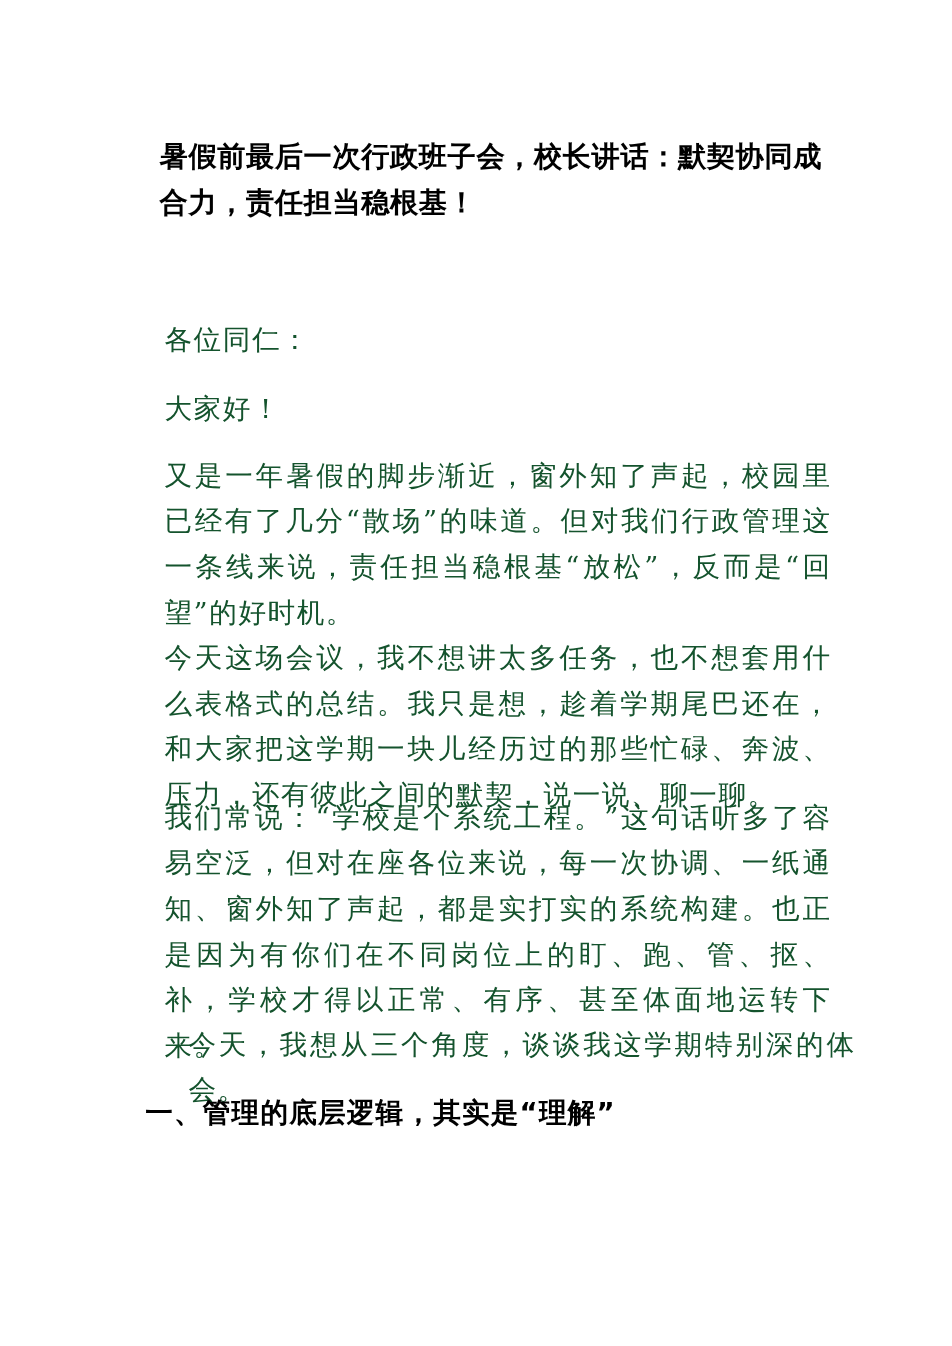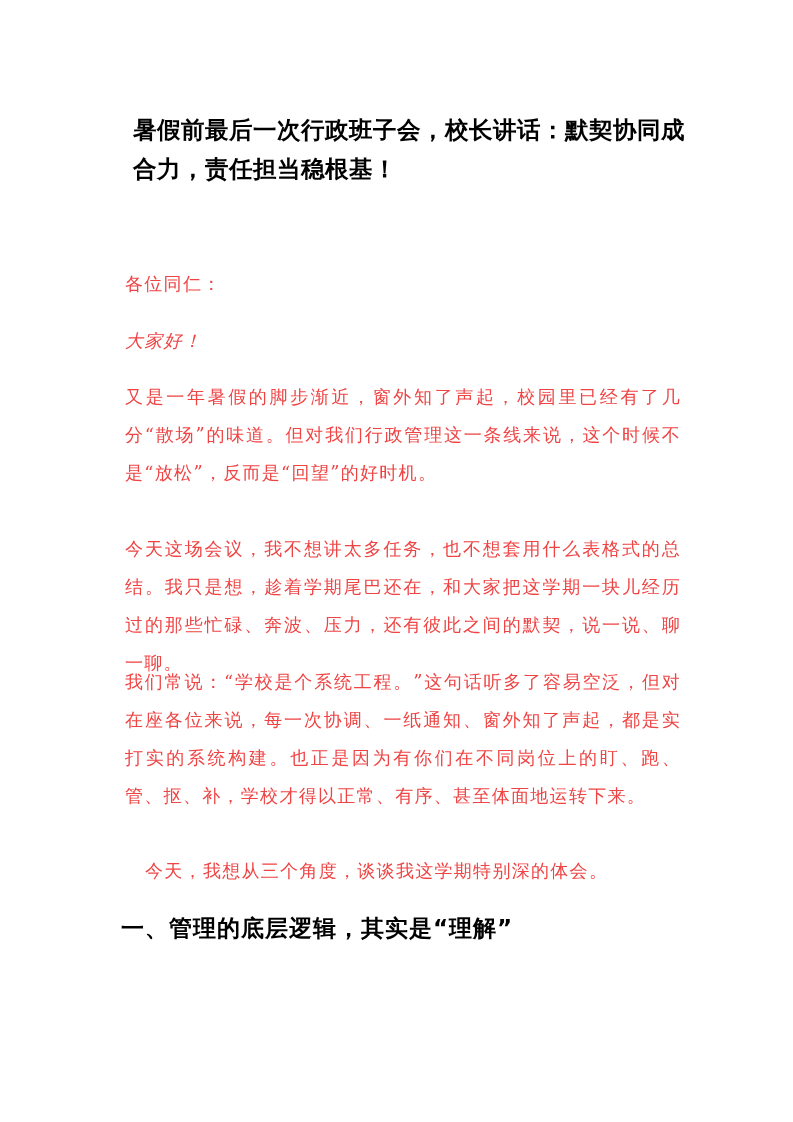--- a/index.html
+++ b/index.html
@@ -29,28 +29,28 @@
       margin: 12px;
       font-family: "DejaVu Sans", "Liberation Sans", sans-serif;
       font-weight: bold;
       font-size: 23.5px;
       line-height: 39px;
       letter-spacing: 0.5px;
       color: #000000;
     }
     .para {
       position: absolute;
-      left: 4px;
+      left: 16px;
       width: 556px;
       margin: 0;
-      font-size: 18px;
+      font-size: 23px;
       line-height: 38px;
       letter-spacing: 1.3px;
       text-align: justify;
-      color: #ef4444;
+      color: #14532d;
     }
     .section-heading {
       position: absolute;
       left: 0;
       width: 556px;
       margin: 0;
       font-family: "DejaVu Sans", "Liberation Sans", sans-serif;
       font-weight: bold;
       font-size: 23px;
       line-height: 38px;
@@ -59,23 +59,23 @@
     }
   </style>
 </head>
 <body>
 
 <div class="page">
   <h1 class="doc-title">暑假前最后一次行政班子会，校长讲话：默契协同成合力，责任担当稳根基！</h1>
 
   <p class="para" style="top:265px;">各位同仁：</p>
 
-  <p class="para" style="top:322px;font-style:italic;">大家好！</p>
+  <p class="para" style="top:322px;">大家好！</p>
 
-  <p class="para" style="top:378px;">又是一年暑假的脚步渐近，窗外知了声起，校园里已经有了几分“散场”的味道。但对我们行政管理这一条线来说，这个时候不是“放松”，反而是“回望”的好时机。</p>
+  <p class="para" style="top:378px;">又是一年暑假的脚步渐近，窗外知了声起，校园里已经有了几分“散场”的味道。但对我们行政管理这一条线来说，责任担当稳根基“放松”，反而是“回望”的好时机。</p>
 
   <p class="para" style="top:530px;">今天这场会议，我不想讲太多任务，也不想套用什么表格式的总结。我只是想，趁着学期尾巴还在，和大家把这学期一块儿经历过的那些忙碌、奔波、压力，还有彼此之间的默契，说一说、聊一聊。</p>
 
   <p class="para" style="top:663px;">我们常说：“学校是个系统工程。”这句话听多了容易空泛，但对在座各位来说，每一次协调、一纸通知、窗外知了声起，都是实打实的系统构建。也正是因为有你们在不同岗位上的盯、跑、管、抠、补，学校才得以正常、有序、甚至体面地运转下来。</p>
 
   <p class="para" style="top:852px;margin-left:20px;">今天，我想从三个角度，谈谈我这学期特别深的体会。</p>
 
   <h2 class="section-heading" style="top:909px;">一、管理的底层逻辑，其实是“理解”</h2>
 </div>
 

